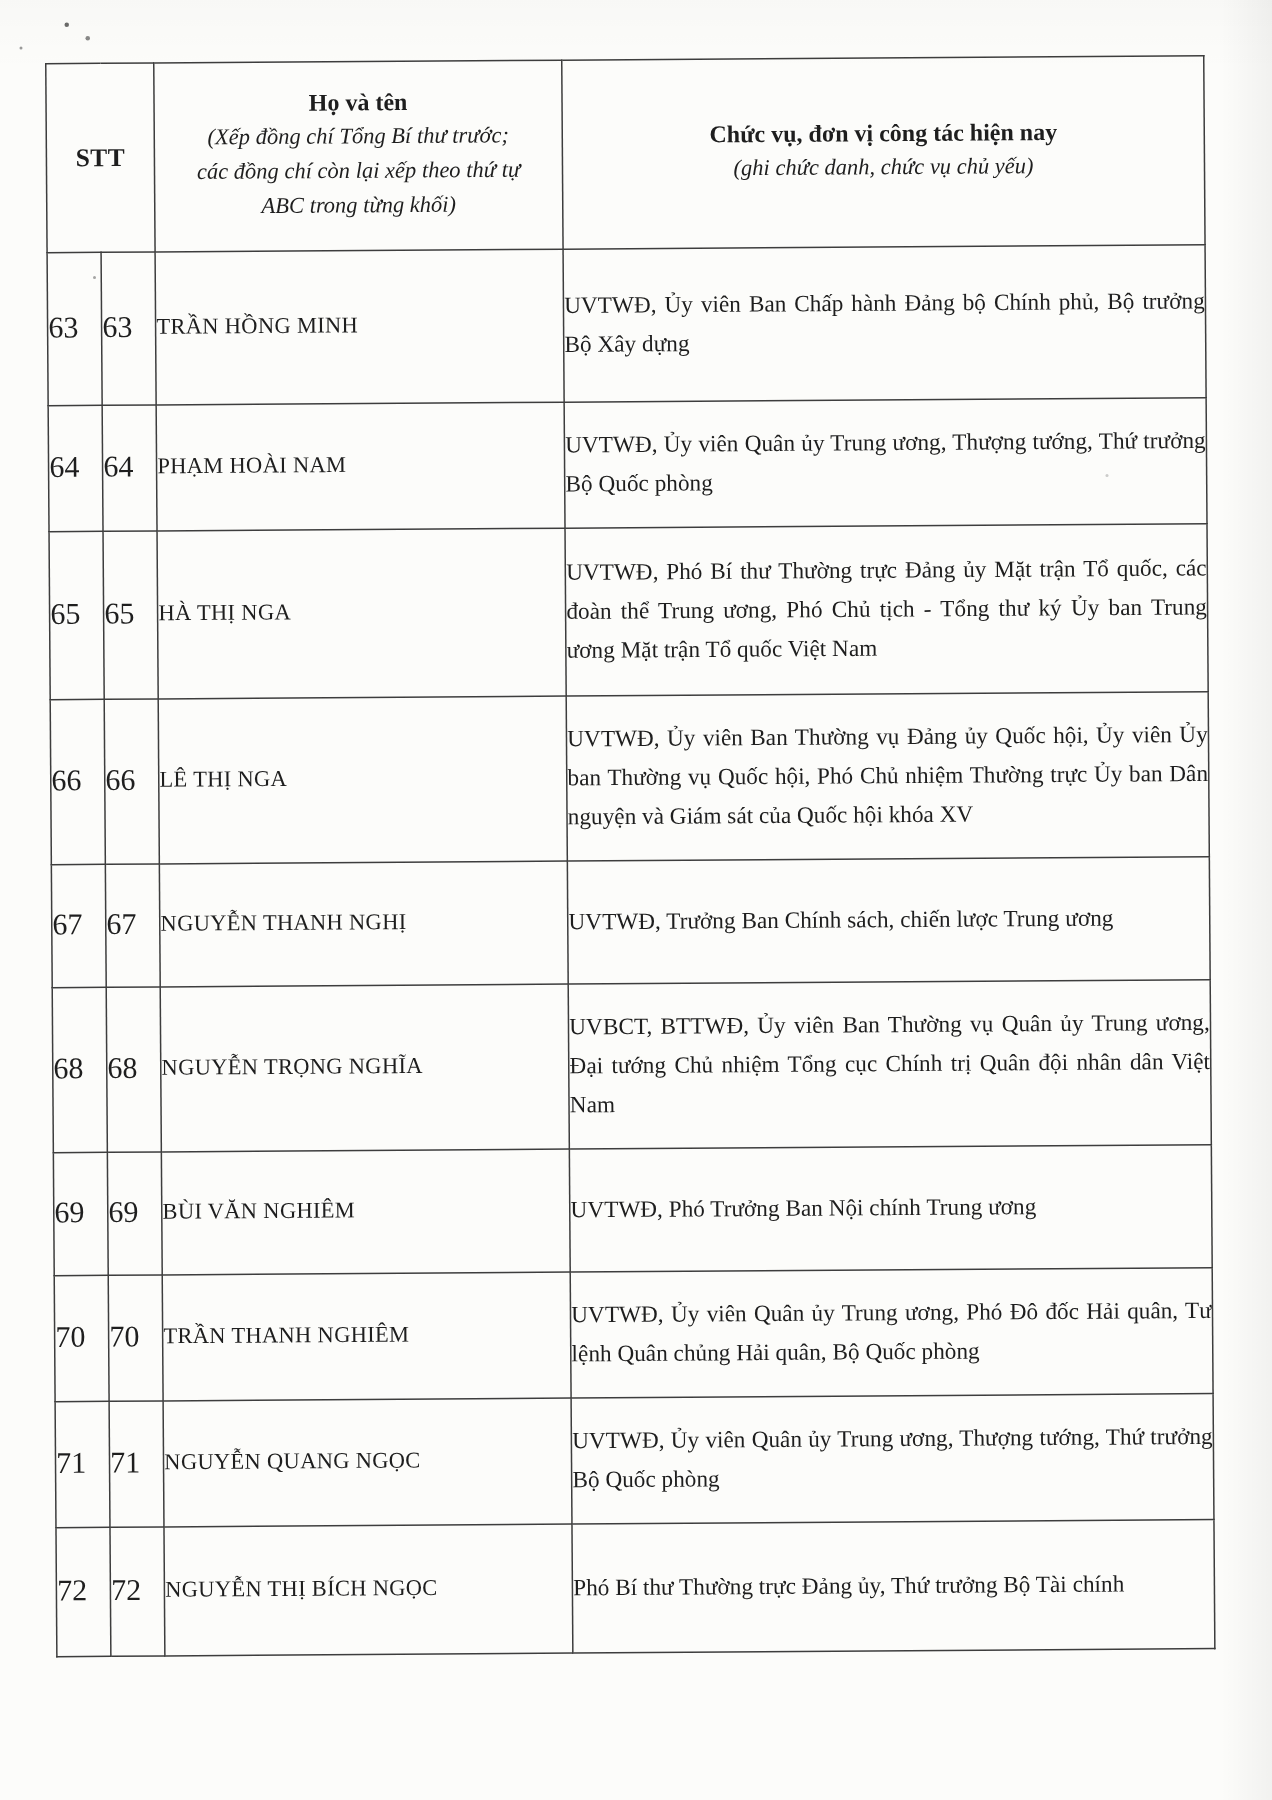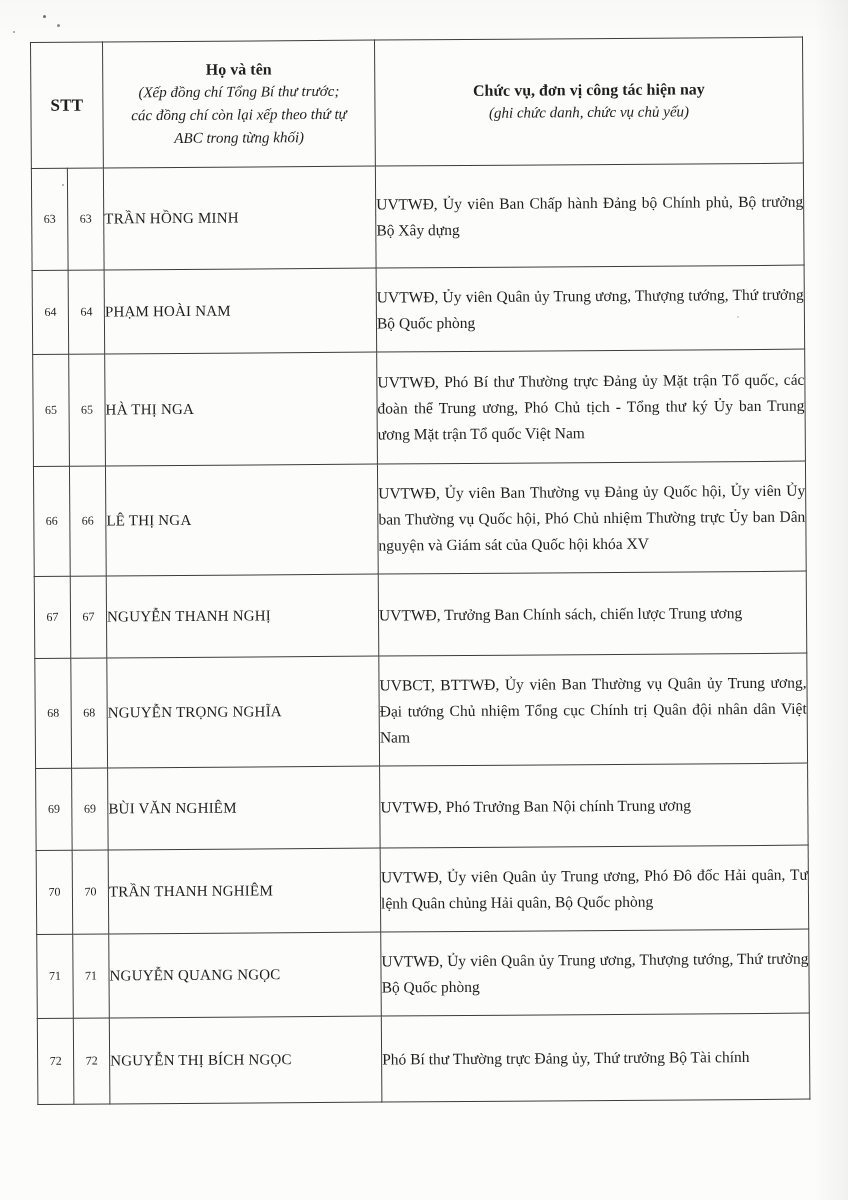--- a/index.html
+++ b/index.html
@@ -67,24 +67,22 @@
   }
   .h-sub {
     font-style: italic;
     font-size: 15px;
     text-align: center;
     line-height: 23px;
   }
   .h-sub-line { line-height: 23px; }
 
   td.stt {
-    text-align: center;
     vertical-align: middle;
-    font-size: 12px;
-    border-radius: 11px;
+    font-size: 20px;
   }
   td.name {
     vertical-align: middle;
     font-size: 15px;
     letter-spacing: 0.2px;
     padding-left: 4px;
     padding-right: 2px;
   }
   td.pos {
     vertical-align: middle;

